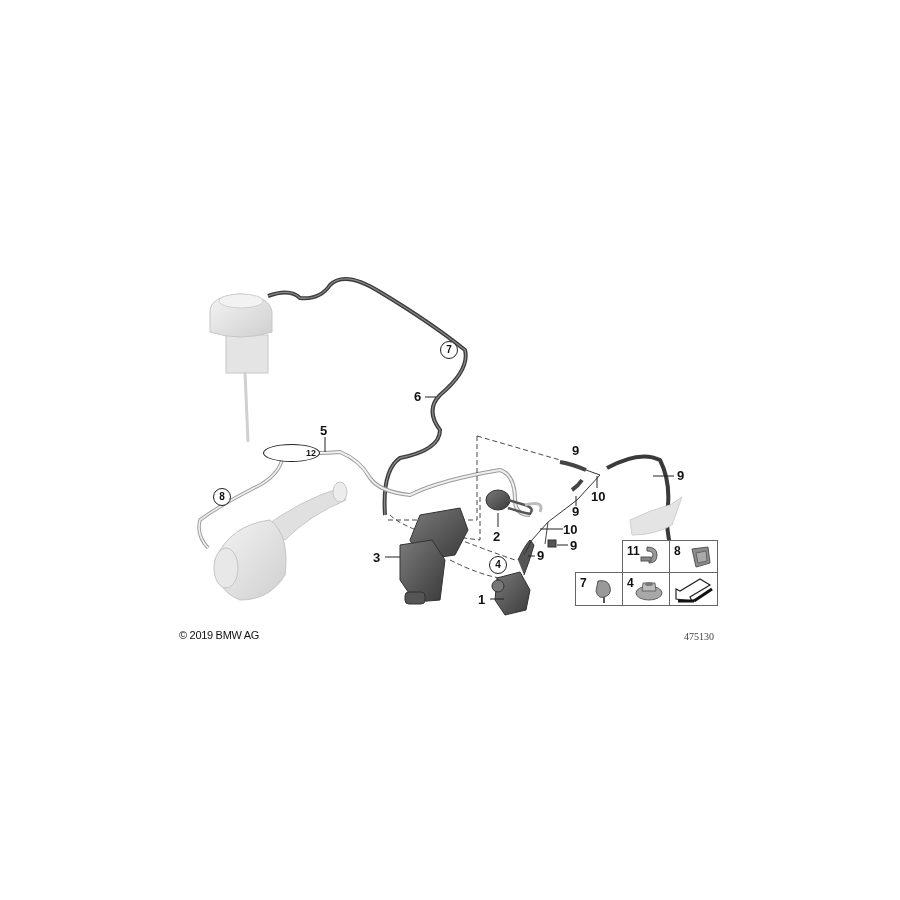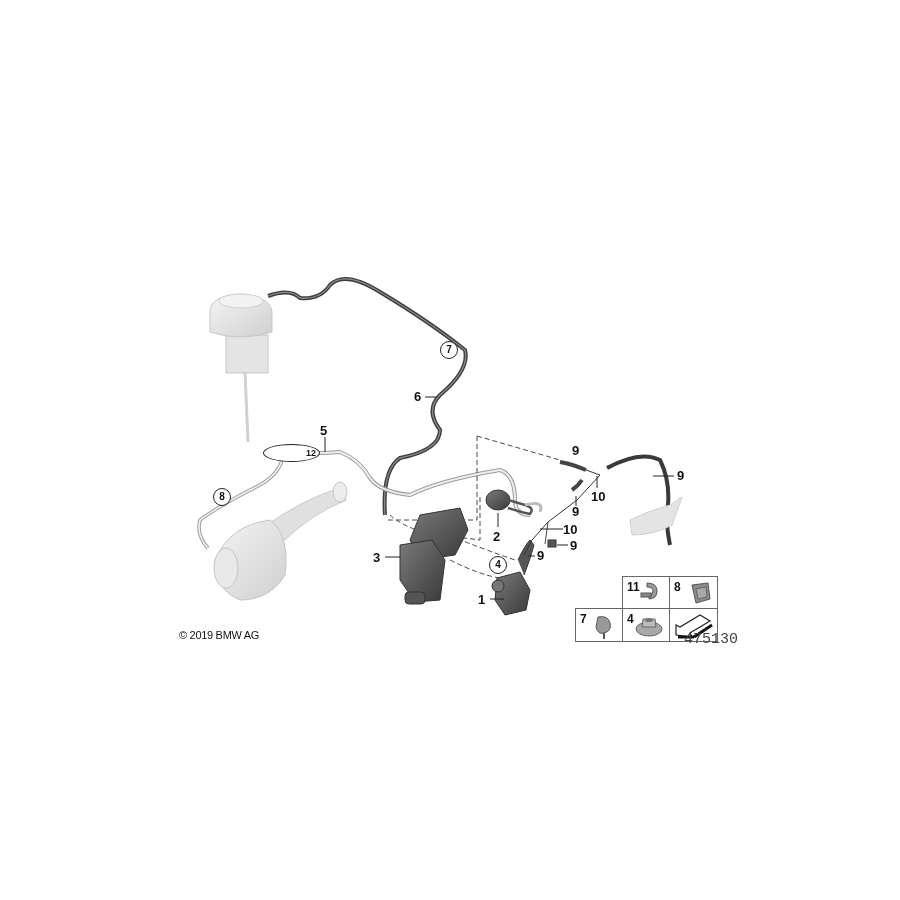--- a/index.html
+++ b/index.html
@@ -7,23 +7,23 @@
          font-family: "Liberation Sans", sans-serif; }
   #diagram { position: absolute; left: 0; top: 0; width: 900px; height: 900px; }
   .lbl { position: absolute; font-weight: bold; font-size: 13px; color: #111;
          font-family: "Liberation Sans", sans-serif; line-height: 1; }
   .circ { position: absolute; width: 16px; height: 16px; border: 1.3px solid #222;
           border-radius: 50%; font-size: 10px; font-weight: bold; color: #111;
           text-align: center; line-height: 16px; background: #fff;
           font-family: "Liberation Sans", sans-serif; }
   .copyright { position: absolute; left: 179px; top: 629px; font-size: 11px; color: #111;
                font-family: "Liberation Sans", sans-serif; letter-spacing: -0.3px; text-align: right; }
-  .partno { position: absolute; left: 684px; top: 631px; font-size: 15px; color: #444;
-            font-family: Liberation Mono, monospace; }
-  .grid { position: absolute; left: 575px; top: 576px; width: 143px; height: 66px; }
+  .partno { position: absolute; left: 684px; top: 631px; font-size: 10px; color: #444;
+            font-family: Liberation Serif, serif; }
+  .grid { position: absolute; left: 575px; top: 540px; width: 143px; height: 66px; }
   .cell { position: absolute; border: 1px solid #666; background: #fff; box-sizing: border-box; }
   .cell .num { position: absolute; left: 4px; top: 3px; font-weight: bold; font-size: 12px; color: #111; }
 </style>
 </head>
 <body>
 
 <div id="diagram">
   <svg width="900" height="900" viewBox="0 0 900 900">
     <defs>
       <linearGradient id="gLight" x1="0" x2="1" y1="0" y2="1">

